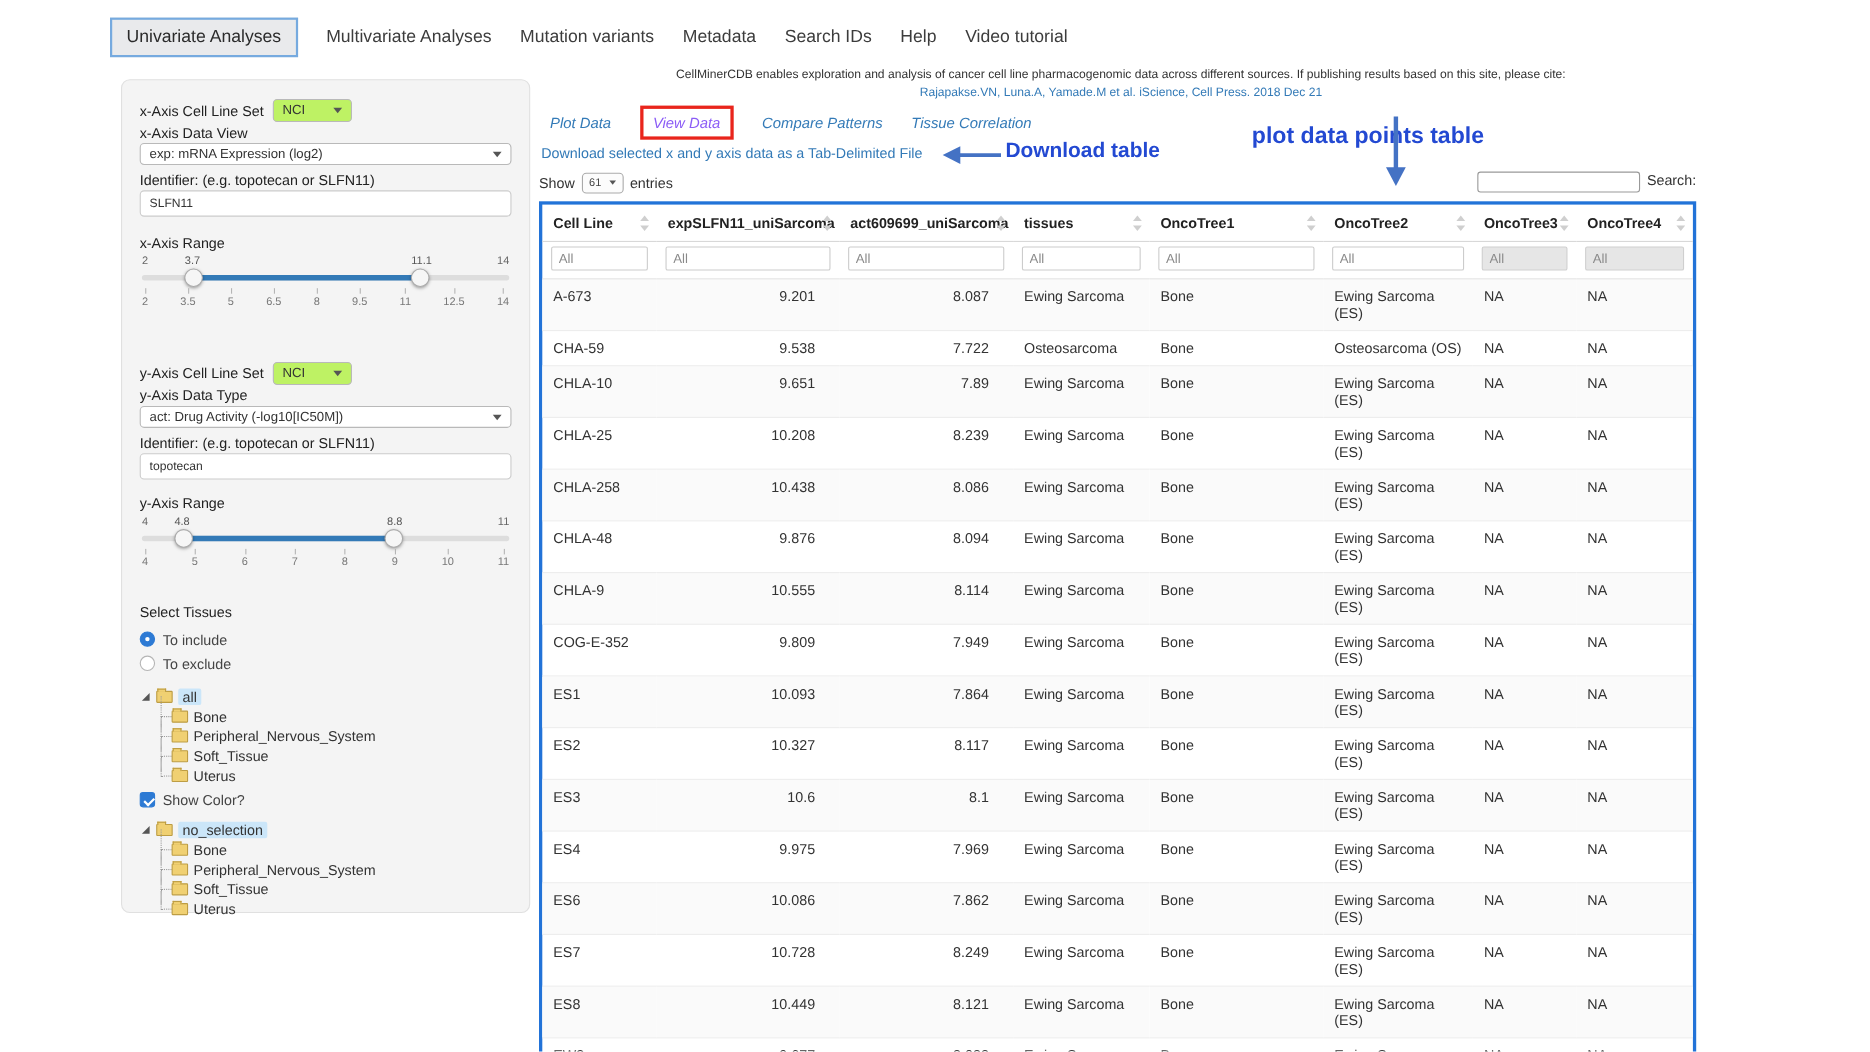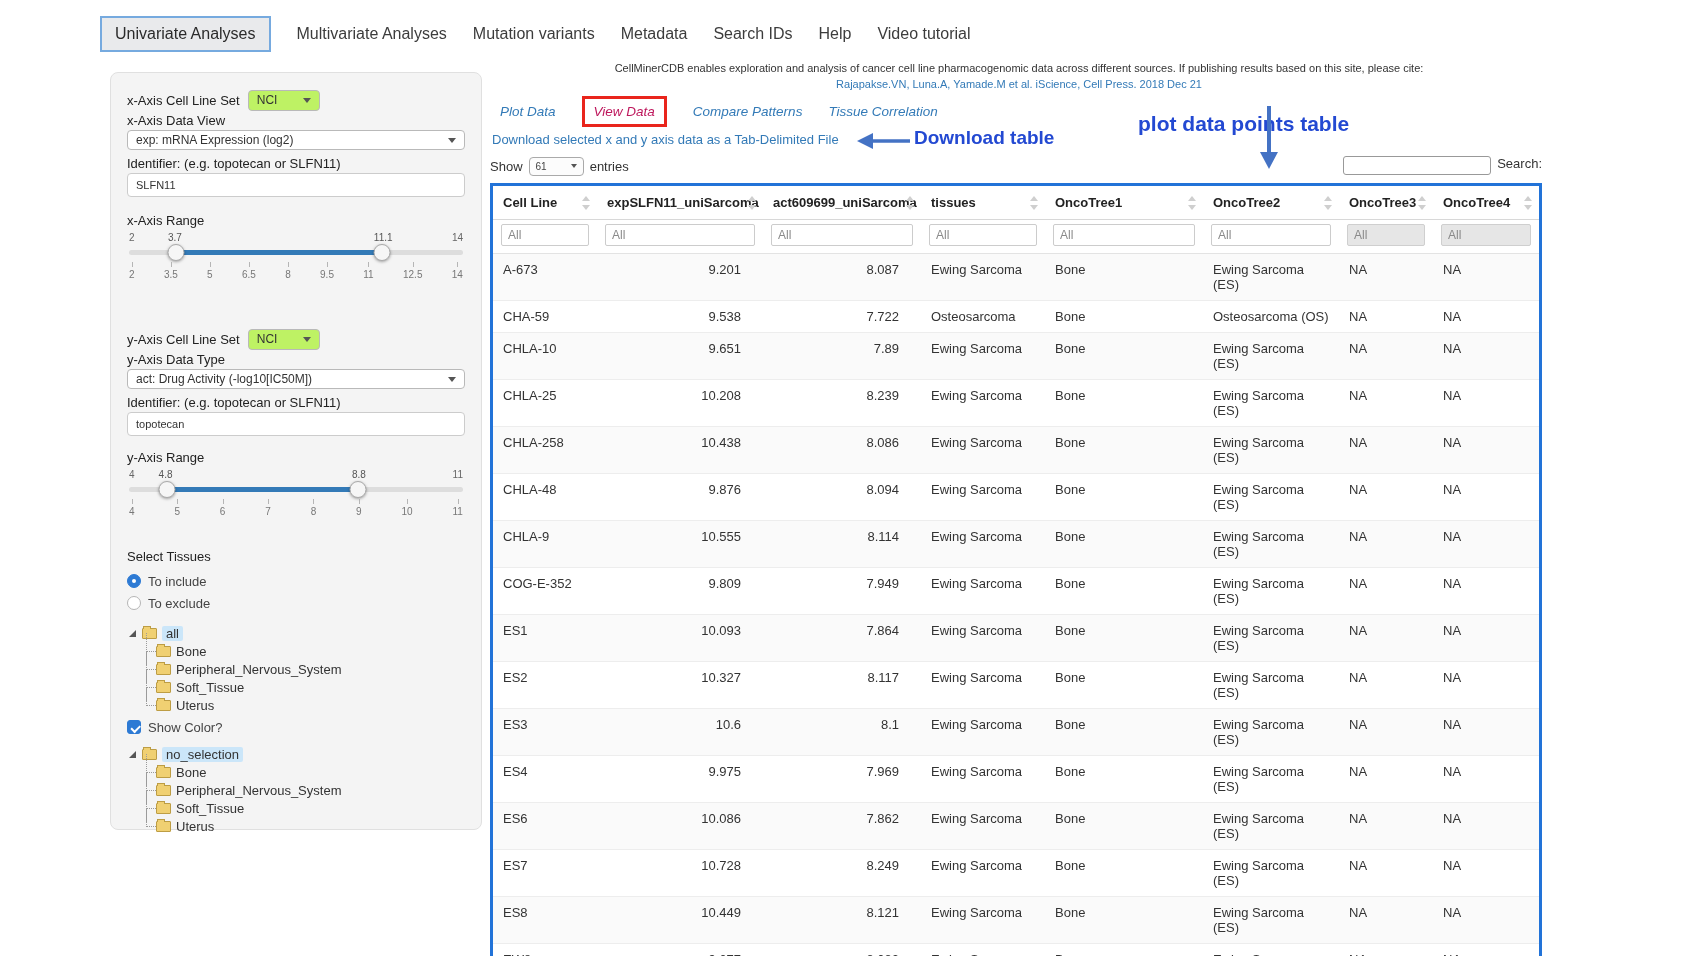--- a/index.html
+++ b/index.html
@@ -56,25 +56,25 @@
 .tree-child{position:relative;display:flex;align-items:center;gap:5px;height:18px;padding-left:13px;cursor:pointer;}
 .tree-child::before{content:"";position:absolute;left:3px;top:-9px;width:9px;height:18px;border-left:1px dotted #9a9a9a;border-bottom:1px dotted #9a9a9a;}
 .tree-child:not(:last-child)::after{content:"";position:absolute;left:3px;top:9px;height:14px;border-left:1px dotted #9a9a9a;}
 
 
 .main{position:absolute;left:490px;top:62px;width:1058px;font-size:13px;}
 .citation{text-align:center;font-size:11px;color:#333;}
 .citation-link{text-align:center;font-size:11px;color:#337ab7;margin-top:4px;cursor:pointer;}
 .subtabs{display:flex;align-items:center;gap:26px;margin:10px 0 0 10px;font-size:13.5px;height:22px;font-style:italic;}
 .subtab{color:#337ab7;cursor:pointer;white-space:nowrap;}
-.subtab.active{color:#be185d;}
+.subtab.active{color:#8b5cf6;}
 .subtab.red-box{border:3px solid #e9251c;padding:5px 9px;}
 .download-link{margin:10px 0 0 2px;font-size:13px;color:#337ab7;cursor:pointer;width:fit-content;}
 .controls-row{position:relative;margin-top:8px;display:flex;align-items:center;gap:6px;font-size:13px;color:#333;height:22px;}
-.entries-select{display:inline-flex;align-items:center;gap:24px;border:1px solid #aaa;border-radius:4px;background:#fcfcfc;font-size:10px;color:#444;padding:3px 6px;cursor:pointer;}
+.entries-select{display:inline-flex;align-items:center;gap:7px;border:1px solid #aaa;border-radius:4px;background:#fcfcfc;font-size:10px;color:#444;padding:3px 6px;cursor:pointer;}
 .search-wrap{position:absolute;right:6px;top:1px;display:flex;align-items:flex-start;gap:6px;padding-left:44px;}
 .search-input{width:148px;height:19px;border:1px solid #999;border-radius:3px;background:#fff;font-family:inherit;padding:0 5px;font-size:12px;}
 .search-label{font-size:13px;color:#333;}
 
 
 .table-wrap{margin-top:6px;width:1052px;border:3px solid #2273d8;background:#fff;}
 table.data-table{width:100%;border-collapse:collapse;table-layout:fixed;font-size:13px;color:#333;}
 .data-table th{position:relative;text-align:left;font-weight:bold;color:#222;padding:9px 22px 9px 10px;border-bottom:1px solid #d8d8d8;white-space:nowrap;overflow:hidden;cursor:pointer;}
 .sort-icon{position:absolute;right:7px;top:50%;margin-top:-7px;width:8px;height:14px;}
 .sort-icon::before{content:"";position:absolute;top:0;left:0;border-left:4px solid transparent;border-right:4px solid transparent;border-bottom:5px solid #cfcfcf;}

